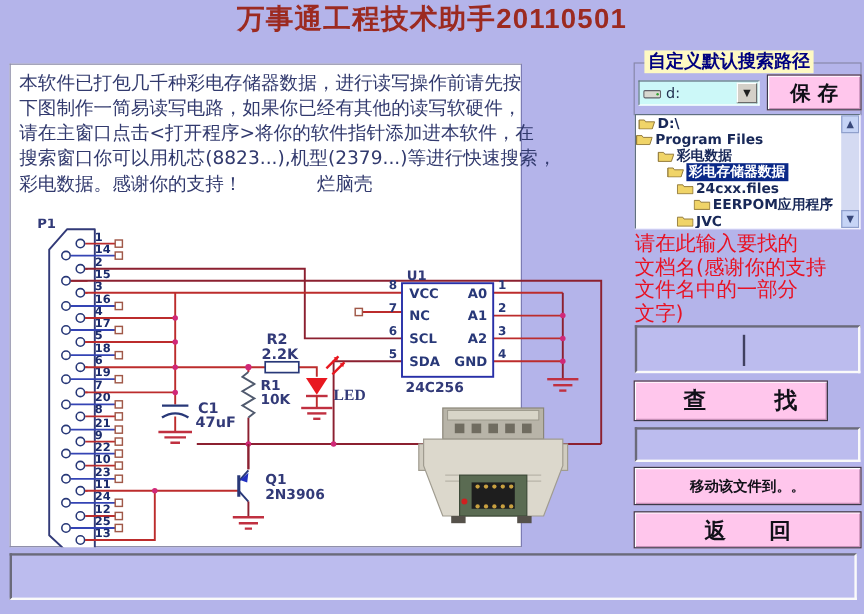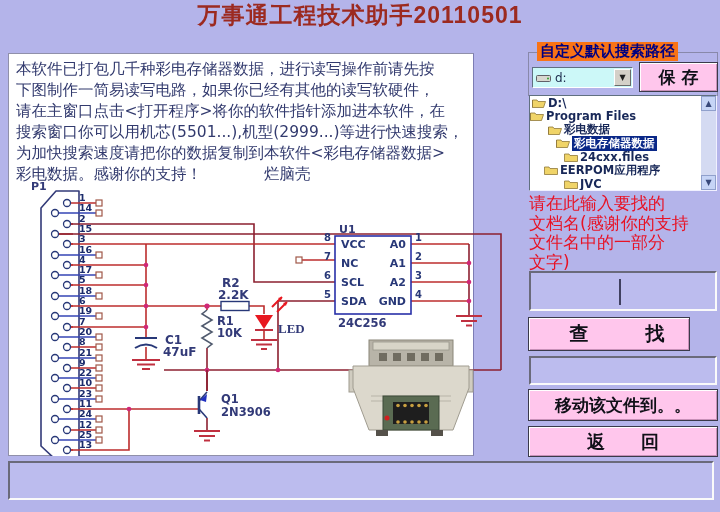--- a/index.html
+++ b/index.html
@@ -14,41 +14,41 @@
   
   #app-title {
     left:0; top:12; width:720px; text-align:center;
     font-family:Liberation Sans, sans-serif;
     font-weight:bold; font-size:23px; letter-spacing:1px;
     color:#9c2a20;
   }
 
   
   #main-panel {
-    left:8px; top:53px; width:466px; height:403px;
+    left:8px; top:53px; width:427px; height:403px;
     background:#ffffff;
     border:1px solid #9090aa;
     border-right-color:#7c7cb4;
   }
   #intro-text {
     position:absolute; left:7px; top:5px; width:504px;
     font-size:15.5px; line-height:21px; color:#323a6e;
   }
   #intro-text span { display:block; white-space:pre; }
 
   #schematic-svg { position:absolute; left:0; top:128px; }
 
   
   #path-groupbox {
     left:528px; top:52px; width:190px; height:44px;
     border:1px solid #8888aa;
   }
   #path-group-label {
     position:absolute; top:-11px; left:8px;
-    background:#f97316; padding:0 3px;
+    background:#fef9c3; padding:0 3px;
     font-size:15px; font-weight:bold; color:#000080; white-space:nowrap;
   }
   #drive-combo {
     left:532px; top:67px; width:101px; height:21px;
     background:#ccf8f8;
     border-top:1px solid #607080; border-left:1px solid #607080;
     border-bottom:1px solid #ffffff; border-right:1px solid #ffffff;
     display:flex; align-items:center; padding-left:3px;
   }
   #drive-combo .drive-text { font-size:12px; color:#203050; margin-left:4px; }
@@ -62,21 +62,21 @@
   .pink-btn {
     background:#ffc6ec;
     border:1px solid #3a3a4a;
     box-shadow:inset 1px 1px 0 #ffffff, inset -1px -1px 0 #c890b8;
     color:#101018; font-weight:bold; text-align:center;
     display:flex; align-items:center; justify-content:center;
     white-space:pre; cursor:default;
   }
   #save-button   { left:639px; top:62px;  width:79px;  height:30px; font-size:17px;text-align:center; }
   #find-button   { left:528px; top:317px; width:162px; height:34px; font-size:19px;padding-left:16px; }
-  #move-button   { left:528px; top:389px; width:190px; height:32px; font-size:17px; }
+  #move-button   { left:528px; top:389px; width:190px; height:32px; font-size:12px; }
   #back-button   { left:528px; top:426px; width:190px; height:31px; font-size:18px; }
 
   
   #folder-tree {
     left:529px; top:95px; width:188px; height:96px;
     background:#ffffff;
     border-top:1px solid #607080; border-left:1px solid #607080;
     border-bottom:1px solid #f0f0ff; border-right:1px solid #f0f0ff;
     overflow:hidden;
   }
@@ -119,22 +119,21 @@
 </head>
 <body>
 
 <div class="abs" id="app-title">万事通工程技术助手20110501</div>
 
 <div class="abs" id="main-panel">
   <div id="intro-text">
     <span>本软件已打包几千种彩电存储器数据，进行读写操作前请先按</span>
     <span>下图制作一简易读写电路，如果你已经有其他的读写软硬件，</span>
     <span>请在主窗口点击&lt;打开程序&gt;将你的软件指针添加进本软件，在</span>
-    <span>搜索窗口你可以用机芯(5501...),机型(2999...)等进行快速搜索，</span>
-    <span>为加快搜索速度请把你的数据复制到本软件&lt;彩电存储器数据&gt;</span>
+    <span>搜索窗口你可以用机芯(8823...),机型(2379...)等进行快速搜索，</span>
     <span>彩电数据。感谢你的支持！　　　　烂脑壳</span>
   </div>
 
   <svg id="schematic-svg" width="516" height="274" viewBox="8 184 516 274">
 
     <g>
       <path d="M40,210 L55,193 L78,193 L78,462 L55,462 L40,448 Z" fill="#ffffff" stroke="#323a78" stroke-width="1.6" stroke-linejoin="round"></path>
       <text x="30" y="192" font-size="11" font-weight="bold" fill="#323a78">P1</text>
     </g>
 
@@ -433,21 +432,21 @@
         <path d="M0.5,2 L5,2 L6,3.5 L13.5,3.5 L11.5,9.5 L0.5,9.5 Z M0.5,2 L0.5,9.5" fill="#f0d468" stroke="#907838" stroke-width="0.8"></path>
       </svg>
     <span class="tlabel">彩电存储器数据</span>
   </div>
   <div class="tree-item" style="padding-left:34px">
     <svg class="ticon" viewBox="0 0 14 10">
         <path d="M0.5,2 L5,2 L6,3.5 L13.5,3.5 L13.5,9.5 L0.5,9.5 Z" fill="#f0d468" stroke="#907838" stroke-width="0.8"></path>
       </svg>
     <span class="tlabel">24cxx.files</span>
   </div>
-  <div class="tree-item" style="padding-left:14px">
+  <div class="tree-item" style="padding-left:48px">
     <svg class="ticon" viewBox="0 0 14 10">
         <path d="M0.5,2 L5,2 L6,3.5 L13.5,3.5 L13.5,9.5 L0.5,9.5 Z" fill="#f0d468" stroke="#907838" stroke-width="0.8"></path>
       </svg>
     <span class="tlabel">EERPOM应用程序</span>
   </div>
   <div class="tree-item" style="padding-left:34px">
     <svg class="ticon" viewBox="0 0 14 10">
         <path d="M0.5,2 L5,2 L6,3.5 L13.5,3.5 L13.5,9.5 L0.5,9.5 Z" fill="#f0d468" stroke="#907838" stroke-width="0.8"></path>
       </svg>
     <span class="tlabel">JVC</span>

